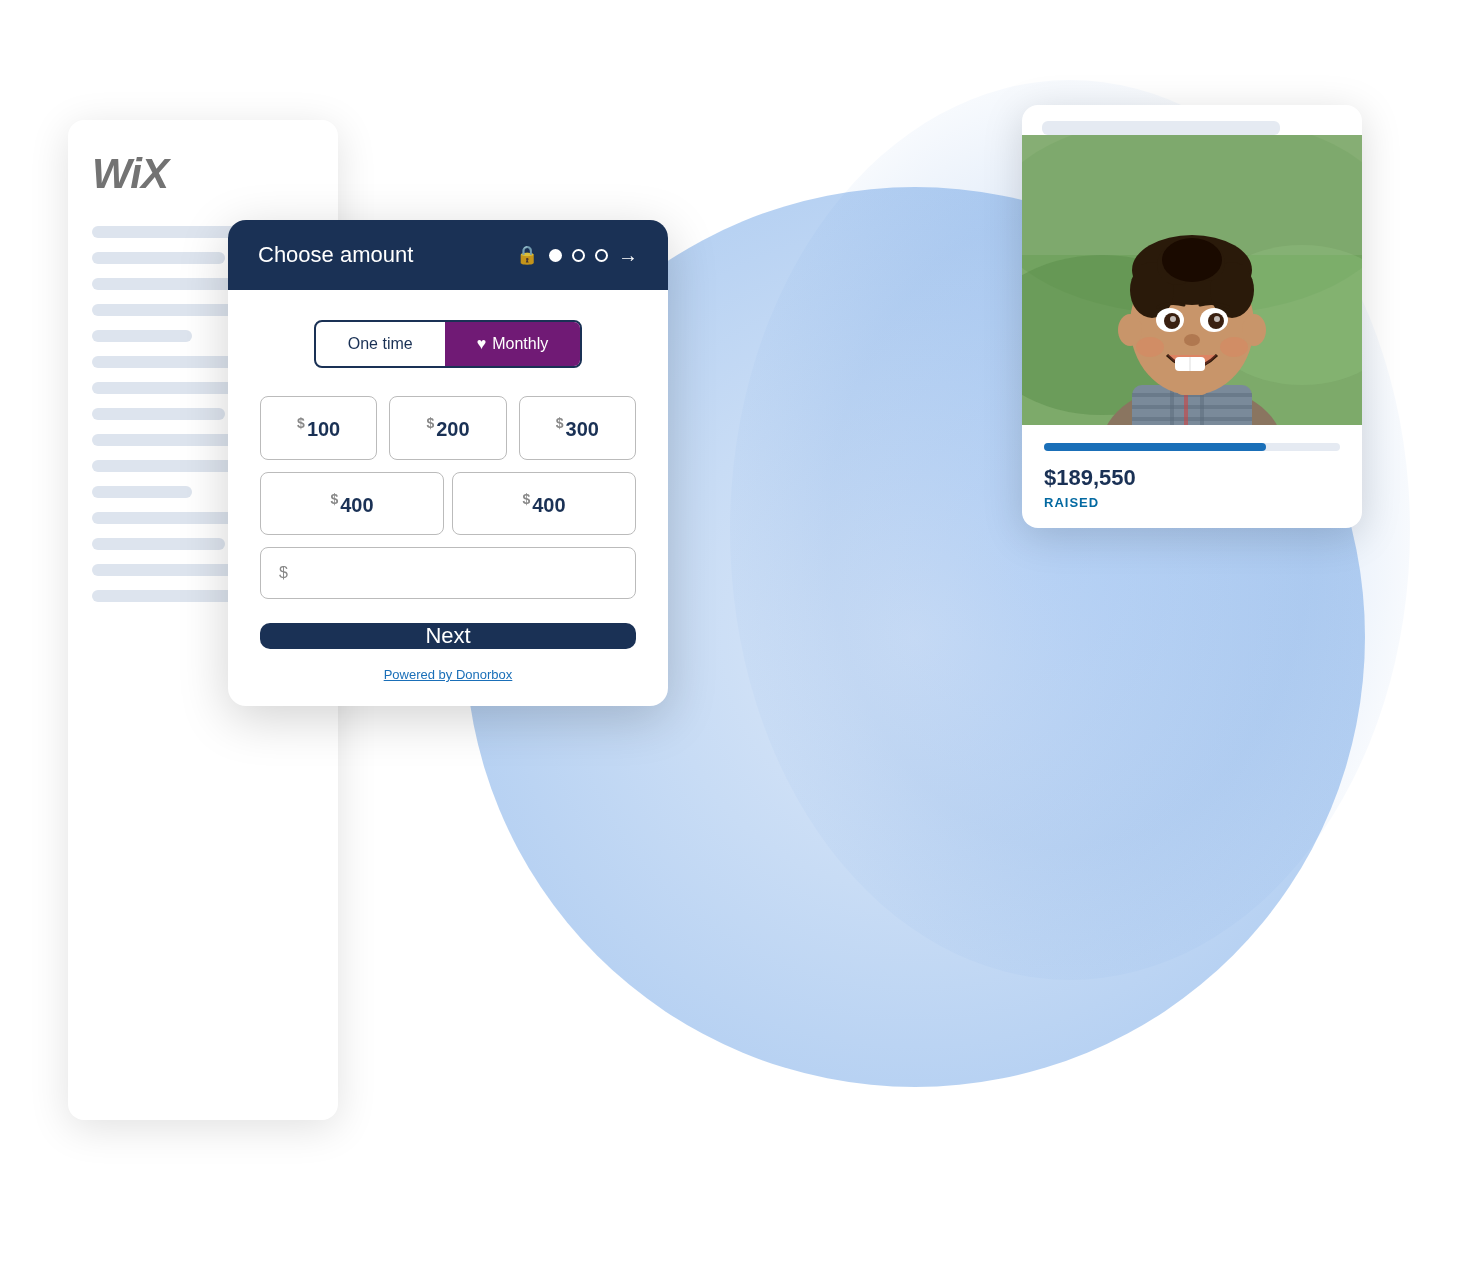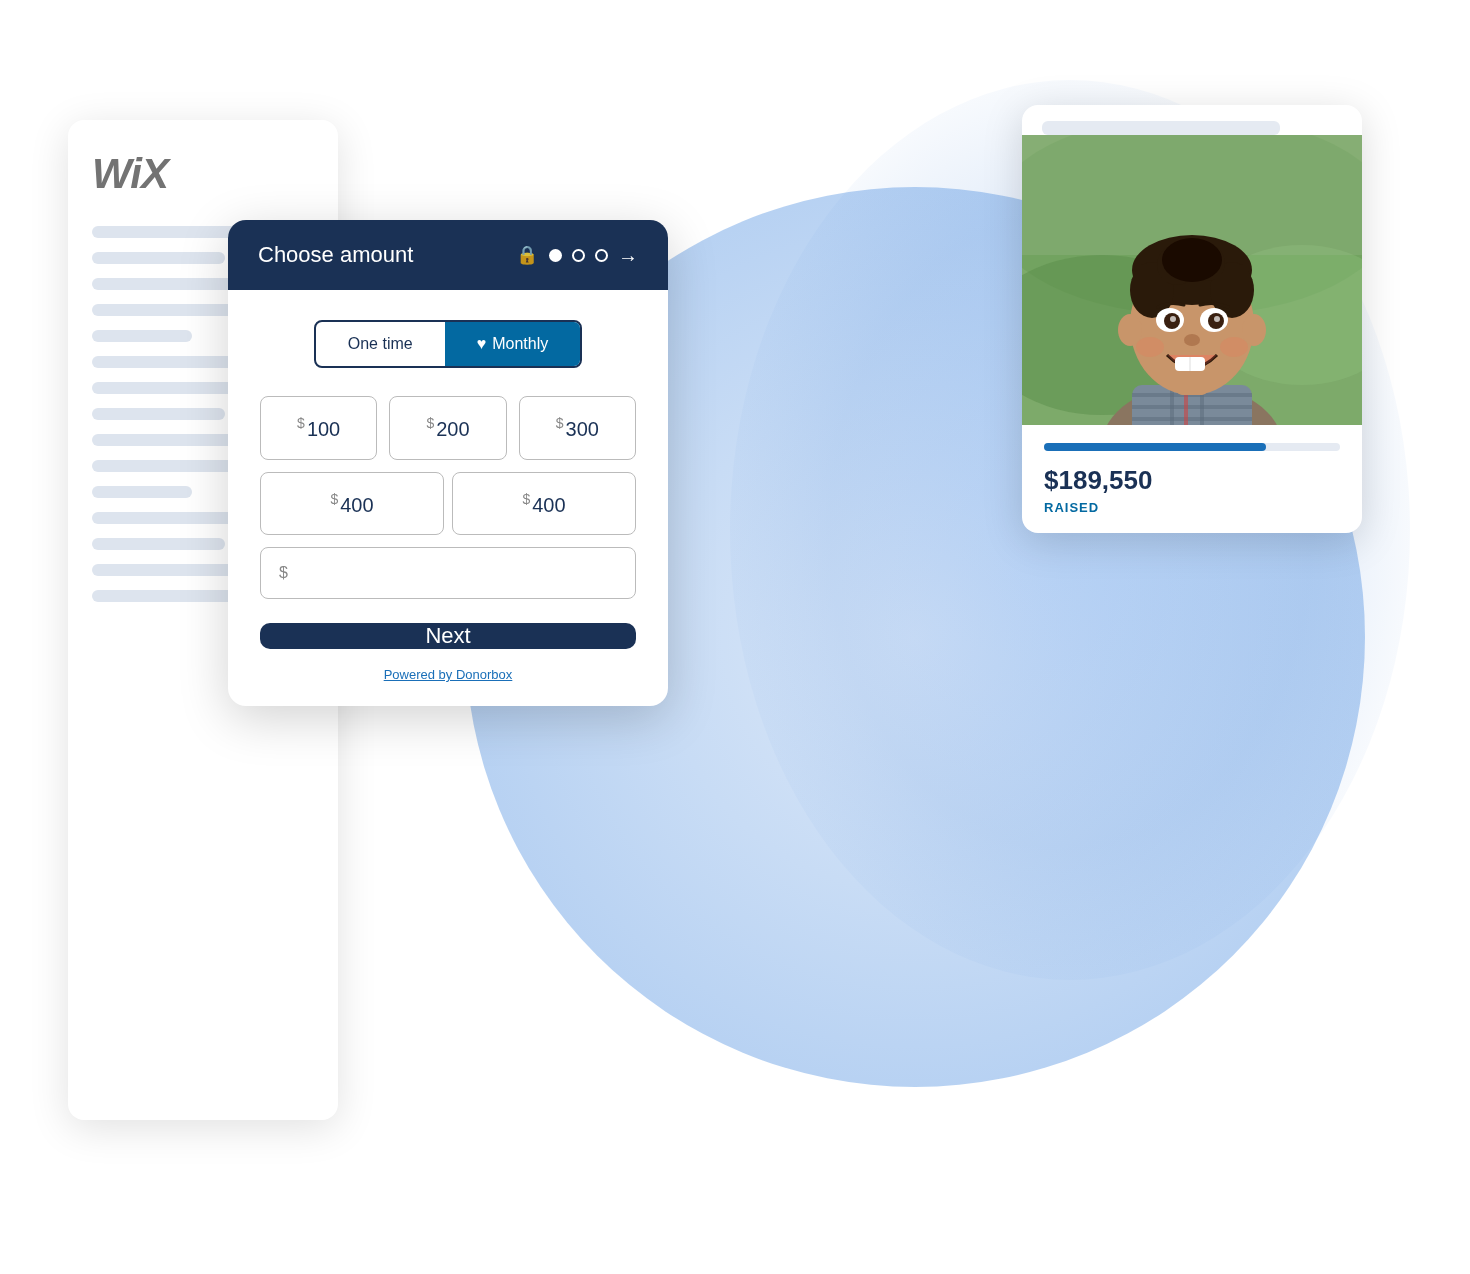--- a/index.html
+++ b/index.html
@@ -158,21 +158,21 @@
       font-size: 16px;
       font-weight: 500;
       cursor: pointer;
       border: none;
       background: transparent;
       color: #1a3155;
       text-align: right;
     }
 
     .toggle-btn.active {
-      background: #0369a1;
+      background: #701a75;
       color: #fff;
     }
 
     .heart-icon {
       margin-right: 6px;
     }
 
     .amount-grid {
       display: grid;
       grid-template-columns: 1fr 1fr 1fr;
@@ -189,21 +189,21 @@
 
     .amount-btn {
       border: 1.5px solid #bbb;
       border-radius: 8px;
       padding: 18px 28px;
       font-size: 20px;
       color: #1a3155;
       background: #fff;
       cursor: pointer;
       text-align: center;
-      font-weight: 400;
+      font-weight: 700;
     }
 
     .amount-btn .currency {
       font-size: 14px;
       vertical-align: super;
       color: #888;
       margin-right: 2px;
     }
 
     .custom-input-wrap {
@@ -291,21 +291,21 @@
     }
 
     .progress-bar-fill {
       height: 100%;
       background: #1a6fb8;
       border-radius: 4px;
       width: 75%;
     }
 
     .raised-amount {
-      font-size: 26px;
+      font-size: 22px;
       font-weight: 700;
       color: #1a3155;
       margin-bottom: 4px;
     }
 
     .raised-label {
       font-size: 13px;
       color: #0369a1;
       font-weight: 600;
       letter-spacing: 1px;

